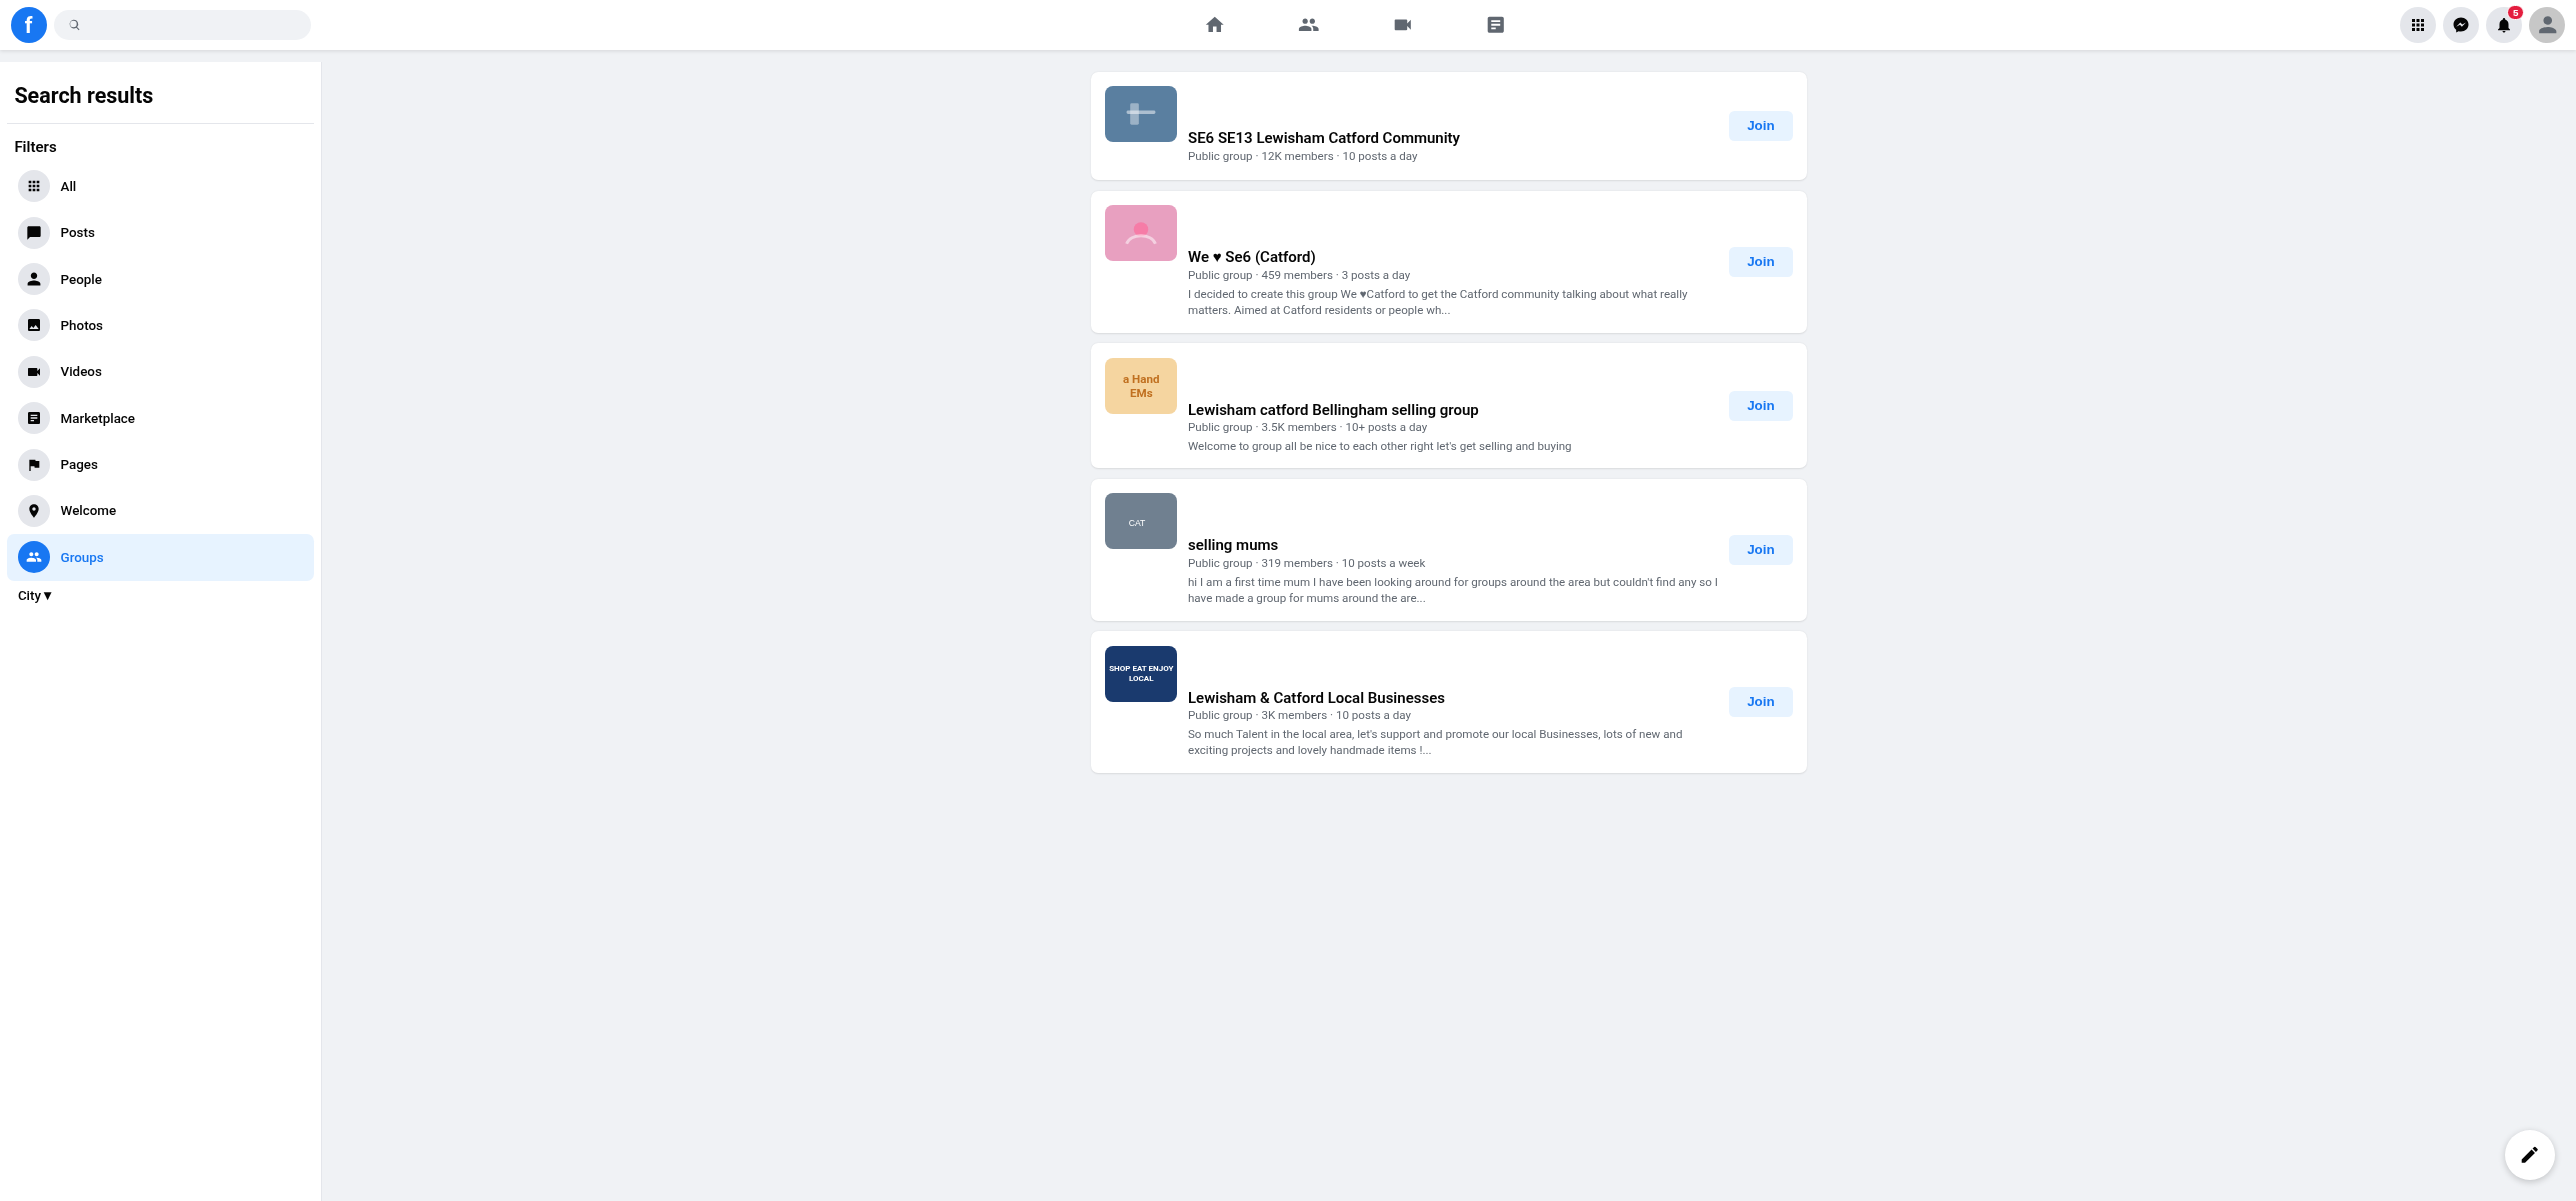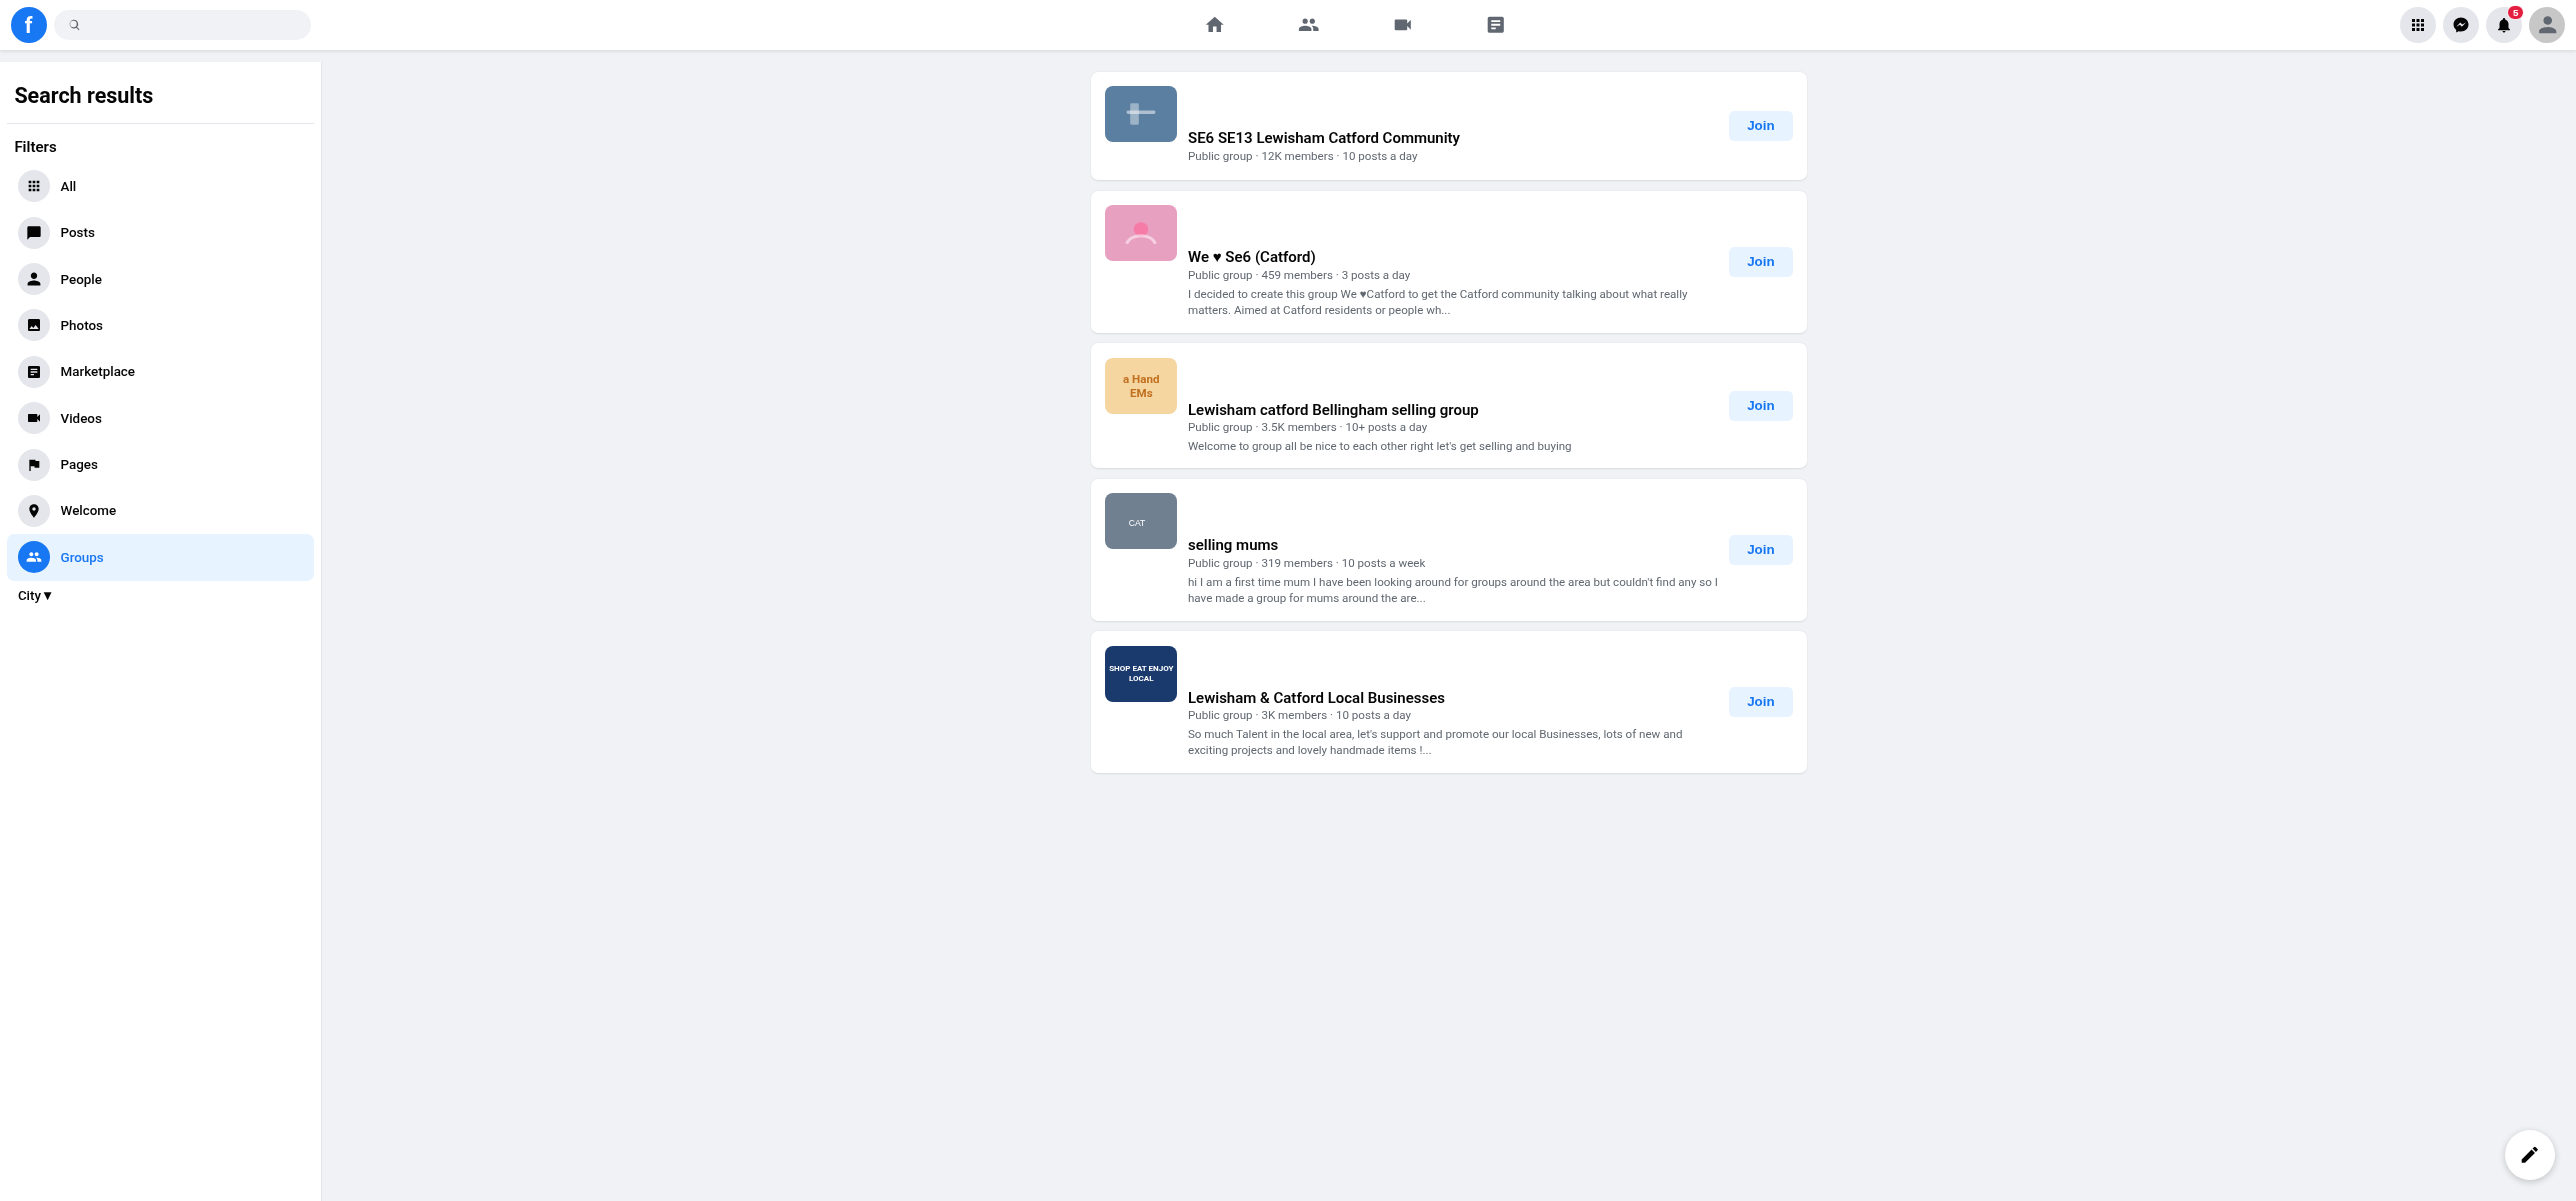--- a/index.html
+++ b/index.html
@@ -152,33 +152,33 @@
         <svg width="16" height="16" viewBox="0 0 24 24" fill="#050505">
             <path d="M21 19V5c0-1.1-.9-2-2-2H5c-1.1 0-2 .9-2 2v14c0 1.1.9 2 2 2h14c1.1 0 2-.9 2-2zM8.5 13.5l2.5 3.01L14.5 12l4.5 6H5l3.5-4.5z"></path>
           </svg>
       </div>
       <span>Photos</span>
     </div>
 
     <div class="sidebar-item">
       <div class="item-icon">
         <svg width="16" height="16" viewBox="0 0 24 24" fill="#050505">
+            <path d="M17 10.5V7c0-.55-.45-1-1-1H4c-.55 0-1 .45-1 1v10c0 .55.45 1 1 1h12c.55 0 1-.45 1-1v-3.5l4 4v-11l-4 4z"></path>
+          </svg>
+      </div>
+      <span>Videos</span>
+    </div>
+
+    <div class="sidebar-item">
+      <div class="item-icon">
+        <svg width="16" height="16" viewBox="0 0 24 24" fill="#050505">
             <path d="M19 3H5c-1.1 0-2 .9-2 2v14c0 1.1.9 2 2 2h14c1.1 0 2-.9 2-2V5c0-1.1-.9-2-2-2zm-7 14H7v-2h5v2zm5-4H7v-2h10v2zm0-4H7V7h10v2z"></path>
           </svg>
       </div>
       <span>Marketplace</span>
-    </div>
-
-    <div class="sidebar-item">
-      <div class="item-icon">
-        <svg width="16" height="16" viewBox="0 0 24 24" fill="#050505">
-            <path d="M17 10.5V7c0-.55-.45-1-1-1H4c-.55 0-1 .45-1 1v10c0 .55.45 1 1 1h12c.55 0 1-.45 1-1v-3.5l4 4v-11l-4 4z"></path>
-          </svg>
-      </div>
-      <span>Videos</span>
     </div>
 
     <div class="sidebar-item">
       <div class="item-icon">
         <svg width="16" height="16" viewBox="0 0 24 24" fill="#050505">
             <path d="M14.4 6L14 4H5v17h2v-7h5.6l.4 2h7V6z"></path>
           </svg>
       </div>
       <span>Pages</span>
     </div>

